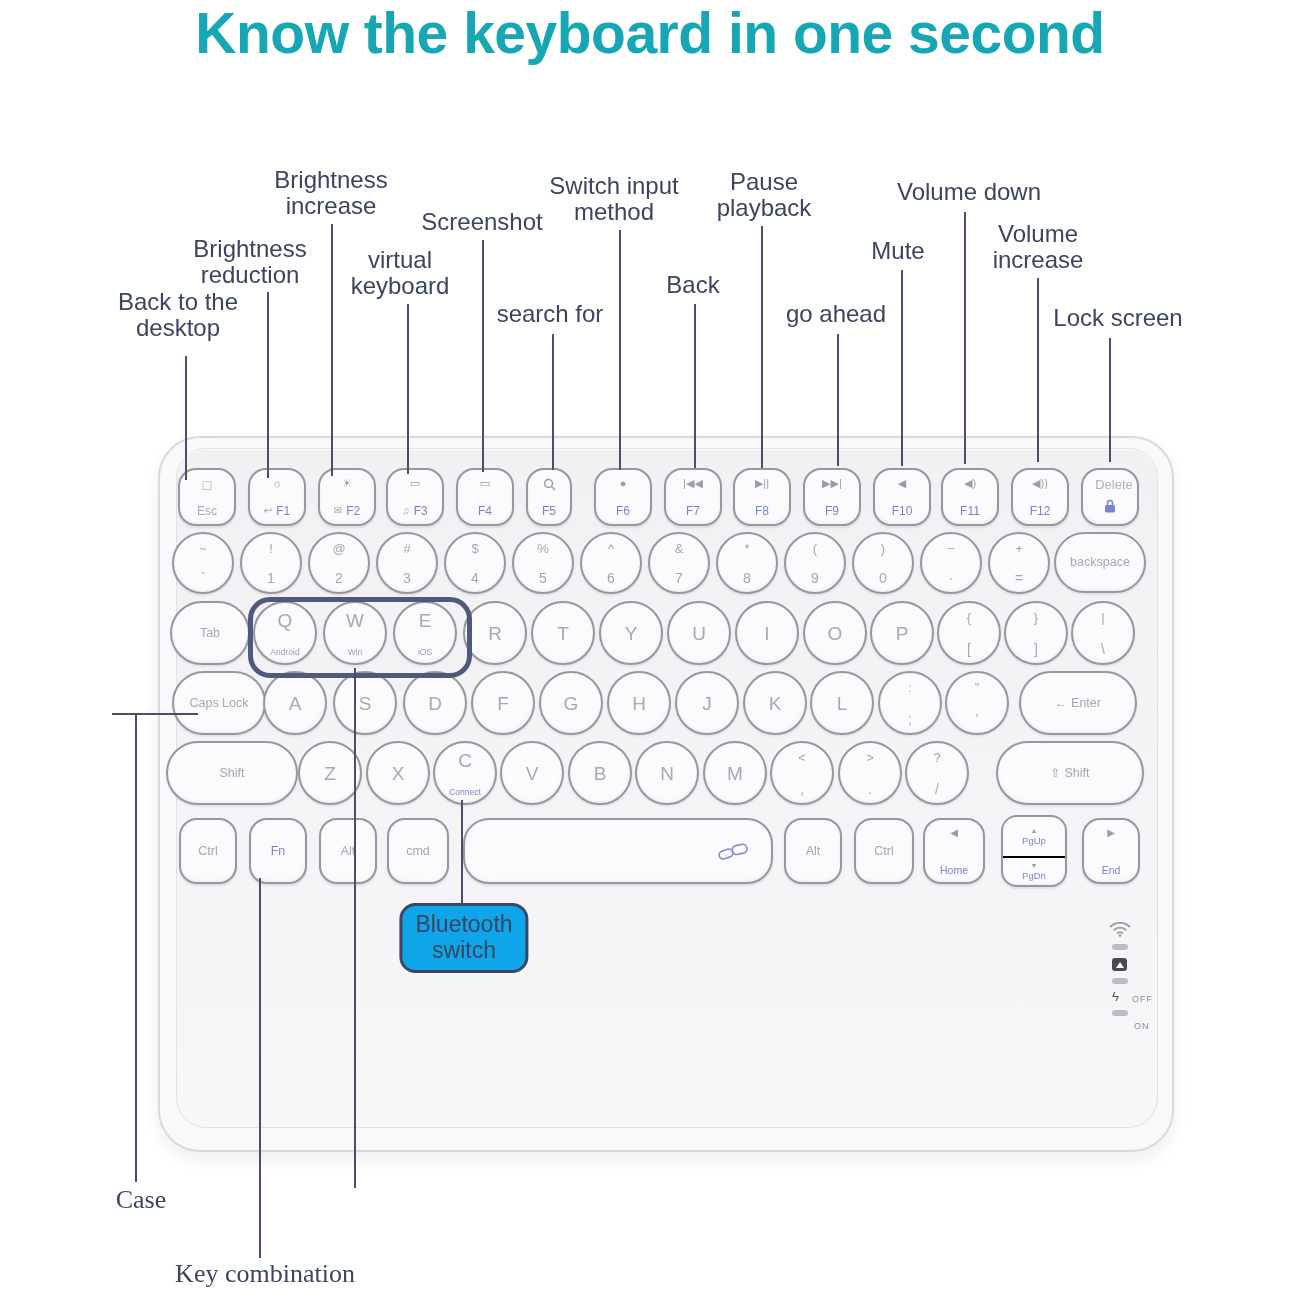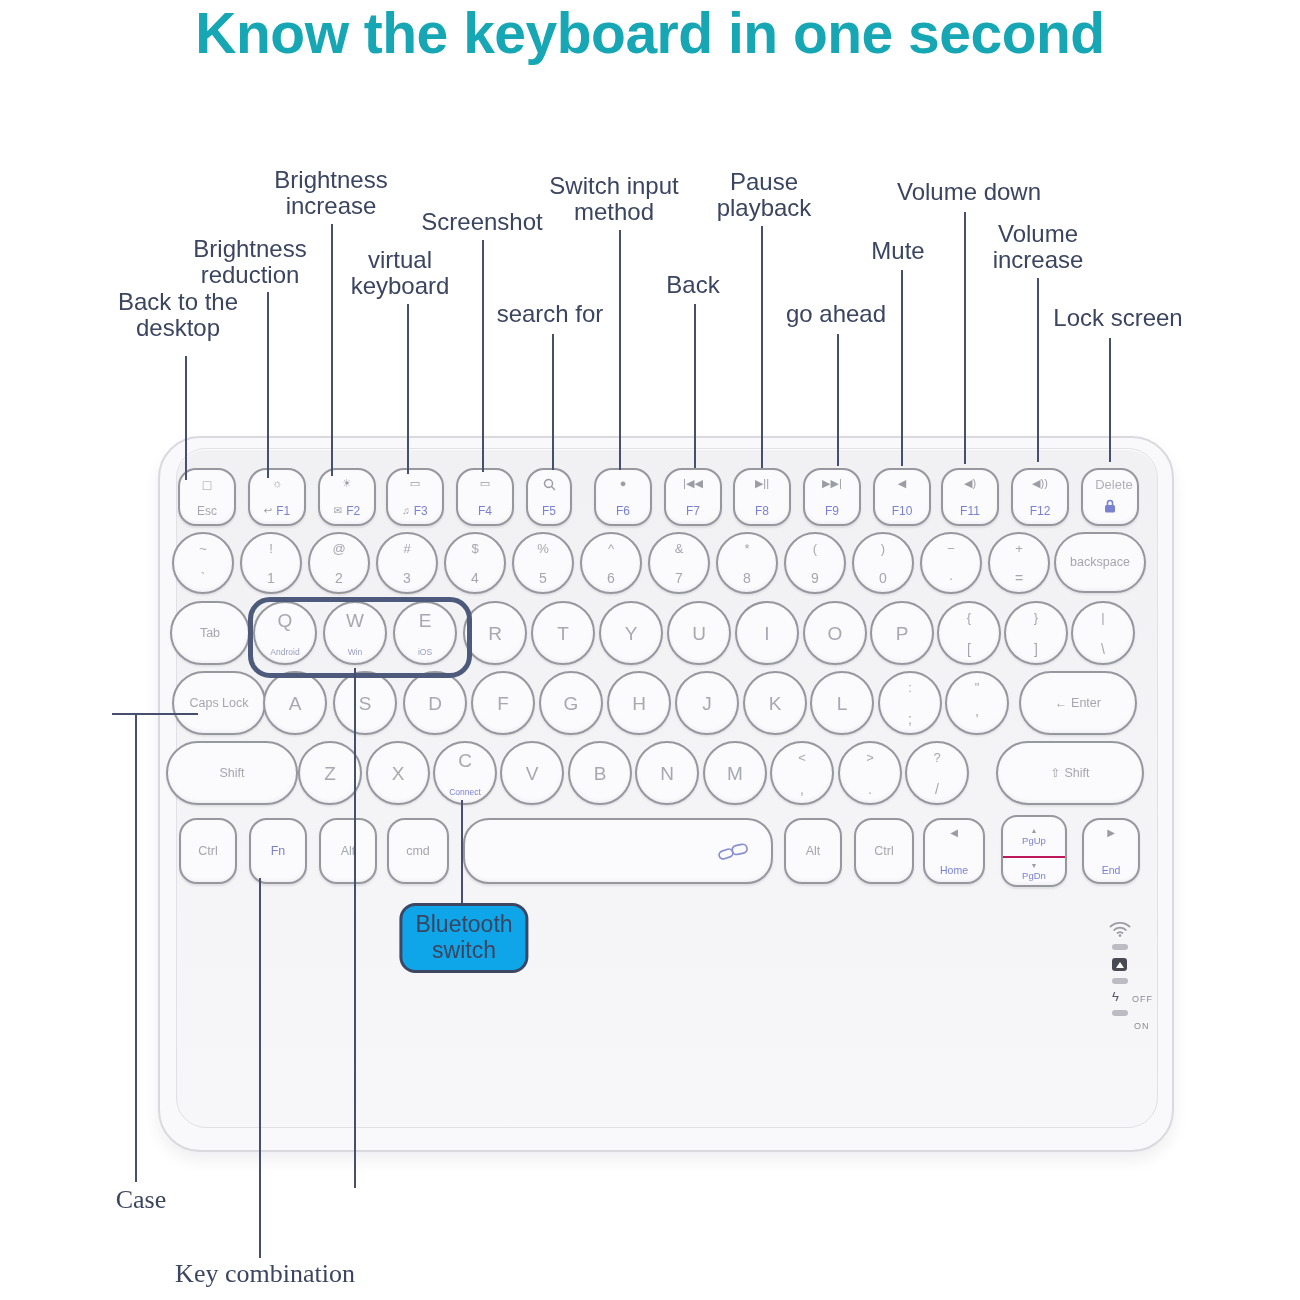--- a/index.html
+++ b/index.html
@@ -38,21 +38,21 @@
   .kmain{font-size:19px;color:#a8a8b0;line-height:1;}
   .ksub{font-size:8.5px;color:#9aa0bd;line-height:1;}
   .ksub.blue{color:#7a82cf;}
   .kwlabel{font-size:12.5px;color:#a6a6ae;line-height:1;}
   .kwlabel.blue{color:#7a82cf;}
   .karrow{font-size:10px;color:#9c9ca4;line-height:1;}
   .karrow.tiny{font-size:7px;}
   .chain{position:absolute;right:22px;top:50%;transform:translateY(-50%);line-height:0;}
   .splitkey{padding:0;justify-content:stretch;}
   .half{flex:1;width:100%;display:flex;flex-direction:column;align-items:center;justify-content:center;gap:2px;margin-top:6px;}
-  .half.hb{border-top:2px solid #be185d;}
+  .half.hb{border-top:2px solid #000000;}
   
   .qwebox{position:absolute;left:248px;top:597px;width:214px;height:71px;border:5px solid #4d5a7c;
           border-radius:22px;z-index:25;}
   .cline{position:absolute;background:#46506e;z-index:30;}
   .clabel{position:absolute;transform:translateX(-50%);text-align:center;font-size:24px;line-height:1.08;
           color:#3c4560;white-space:pre-line;z-index:31;}
   .clabel.big{font-size:26px;font-family:Liberation Serif, serif;}
   .bubble{position:absolute;transform:translateX(-50%);border:3px solid #3d4663;border-radius:16px;
           background:#0ea5e9;padding:6px 13px;font-size:23px;line-height:1.12;text-align:center;
           color:#3c4560;white-space:pre-line;z-index:32;}

